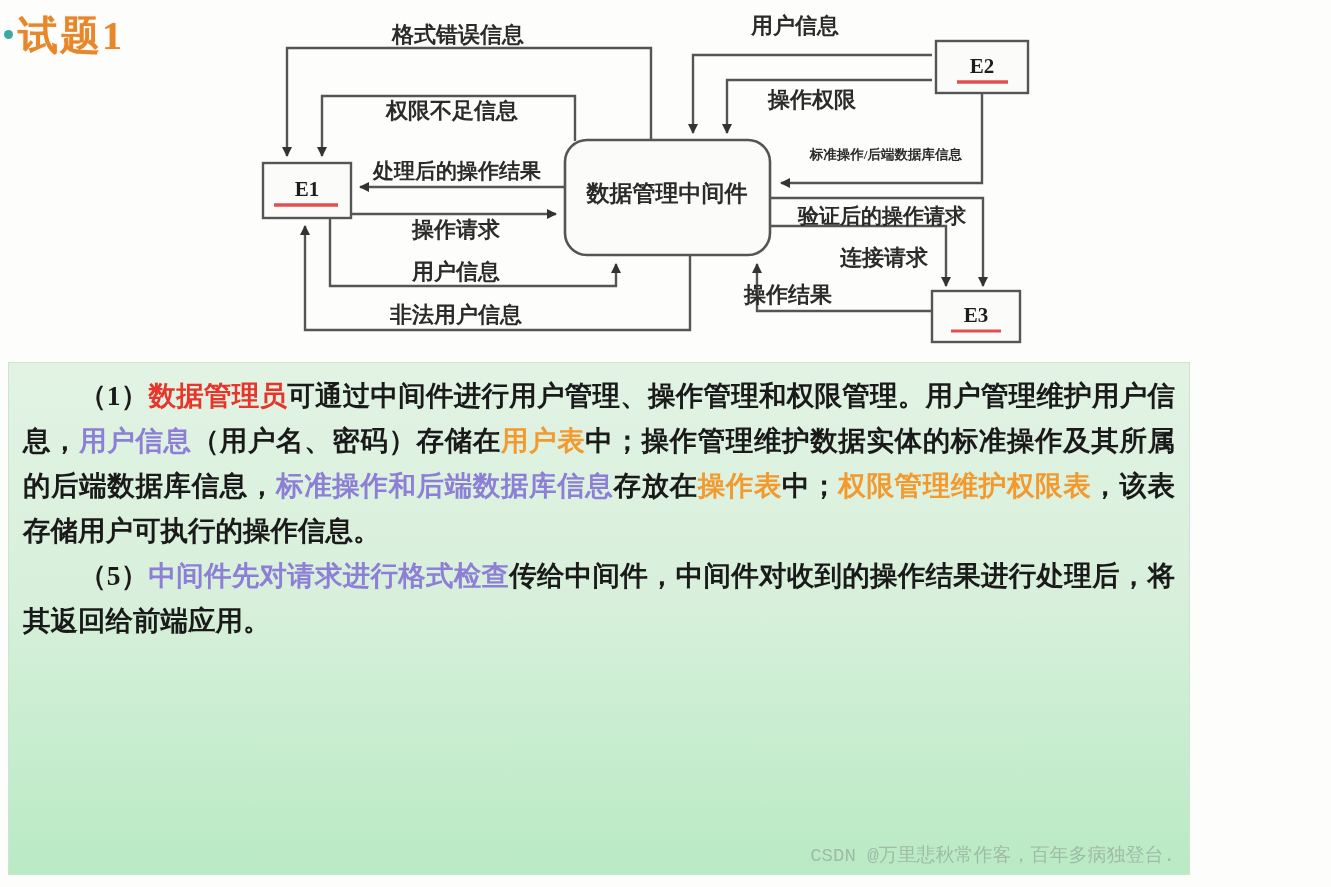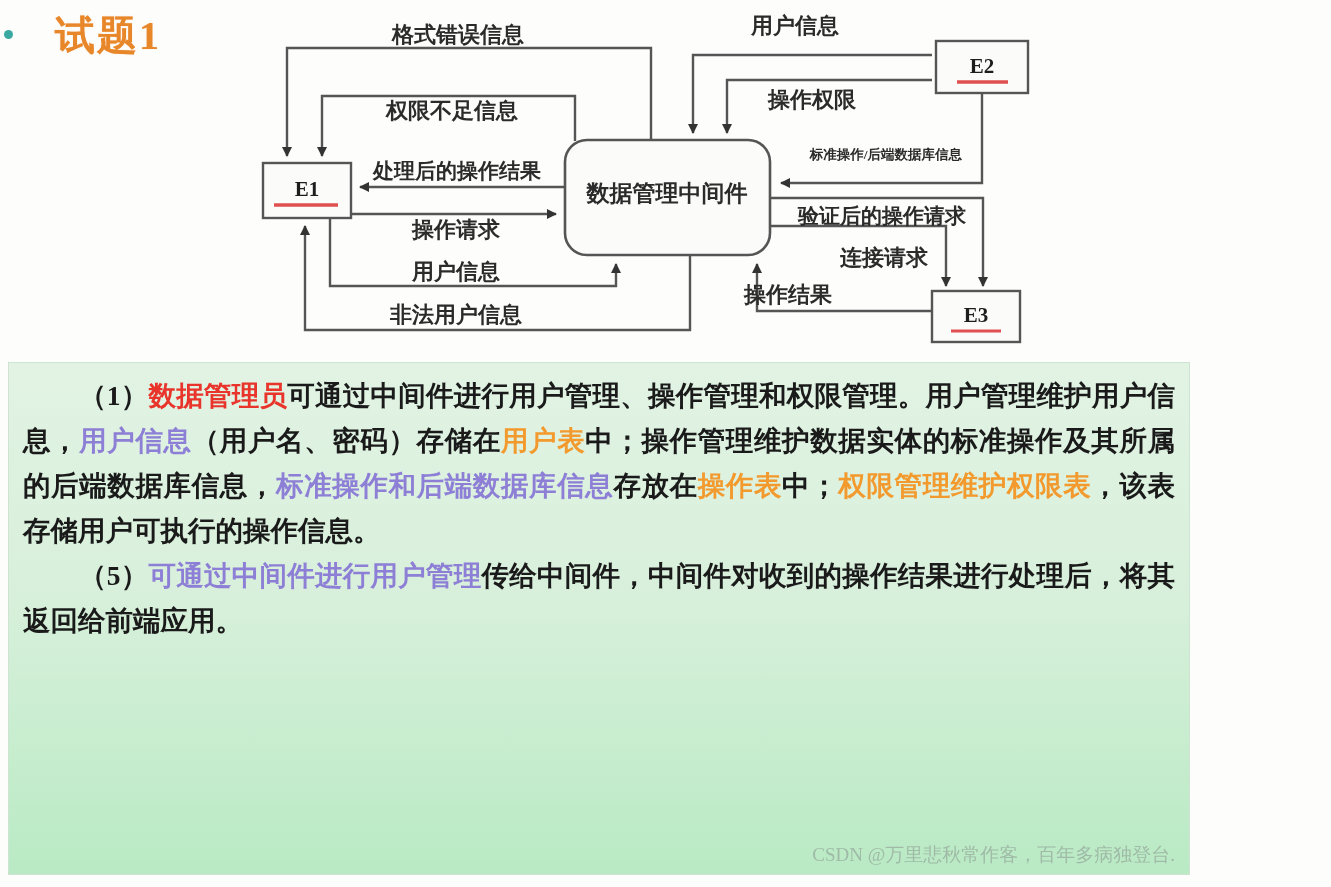--- a/index.html
+++ b/index.html
@@ -26,21 +26,20 @@
   #title {
     position: absolute;
     left: 18px;
     top: 8px;
     font-family: "Liberation Serif", serif;
     font-size: 40px;
     font-weight: bold;
     color: #e8862a;
     letter-spacing: 2px;
     text-shadow: 0 0 1px rgba(232,134,42,.45);
-    margin-left: 37px;
   }
   #title-bullet {
     position: absolute;
     left: 4px;
     top: 30px;
     width: 9px;
     height: 9px;
     border-radius: 50%;
     background: #3aa9a2;
   }
@@ -92,21 +91,21 @@
     text-justify: inter-ideograph;
   }
   .hl-red    { color: #e8342a; }
   .hl-orange { color: #f29a2e; }
   .hl-purple { color: #8d7fd6; }
 
   #watermark {
     position: absolute;
     right: 14px;
     bottom: 6px;
-    font-family: Liberation Serif, serif;
+    font-family: Liberation Mono, monospace;
     font-size: 19px;
     color: #9bb3a2;
     opacity: .85;
     white-space: nowrap;
     text-align: center;
   }
 </style>
 </head>
 <body>
 
@@ -185,17 +184,17 @@
       <text class="dfd-label" x="886" y="159" font-size="13.5" text-anchor="middle">标准操作/后端数据库信息</text>
 
       <text class="dfd-label" x="882" y="223" font-size="21" text-anchor="middle">验证后的操作请求</text>
       <text class="dfd-label" x="884" y="265" font-size="22" text-anchor="middle">连接请求</text>
       <text class="dfd-label" x="788" y="302" font-size="22" text-anchor="middle">操作结果</text>
     </svg>
   </div>
 
   <div id="panel">
     <p class="para"><span>（1）</span><span class="hl-red">数据管理员</span><span>可通过中间件进行用户管理、操作管理和权限管理。用户管理维护用户信息，</span><span class="hl-purple">用户信息</span><span>（用户名、密码）存储在</span><span class="hl-orange">用户表</span><span>中；操作管理维护数据实体的标准操作及其所属的后端数据库信息，</span><span class="hl-purple">标准操作和后端数据库信息</span><span>存放在</span><span class="hl-orange">操作表</span><span>中；</span><span class="hl-orange">权限管理维护权限表</span><span>，该表存储用户可执行的操作信息。</span></p>
-    <p class="para"><span>（5）</span><span class="hl-purple">可通过中间件进行用户管理</span><span>传给中间件，中间件对收到的操作结果进行处理后，将其返回给前端应用。</span></p>
+    <p class="para"><span>（5）</span><span class="hl-purple">中间件先对请求进行格式检查</span><span>传给中间件，中间件对收到的操作结果进行处理后，将其返回给前端应用。</span></p>
     <div id="watermark">CSDN @万里悲秋常作客，百年多病独登台.</div>
   </div>
 
 </div>
 
 </body></html>

